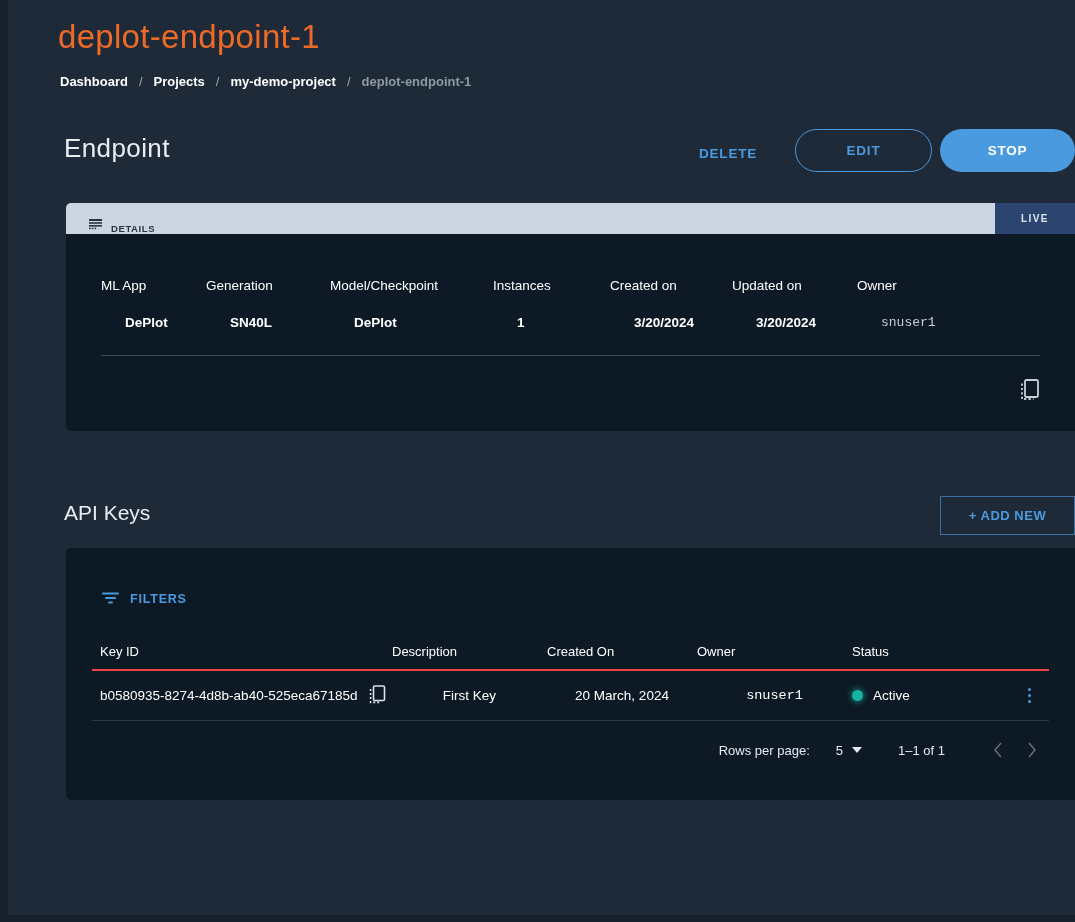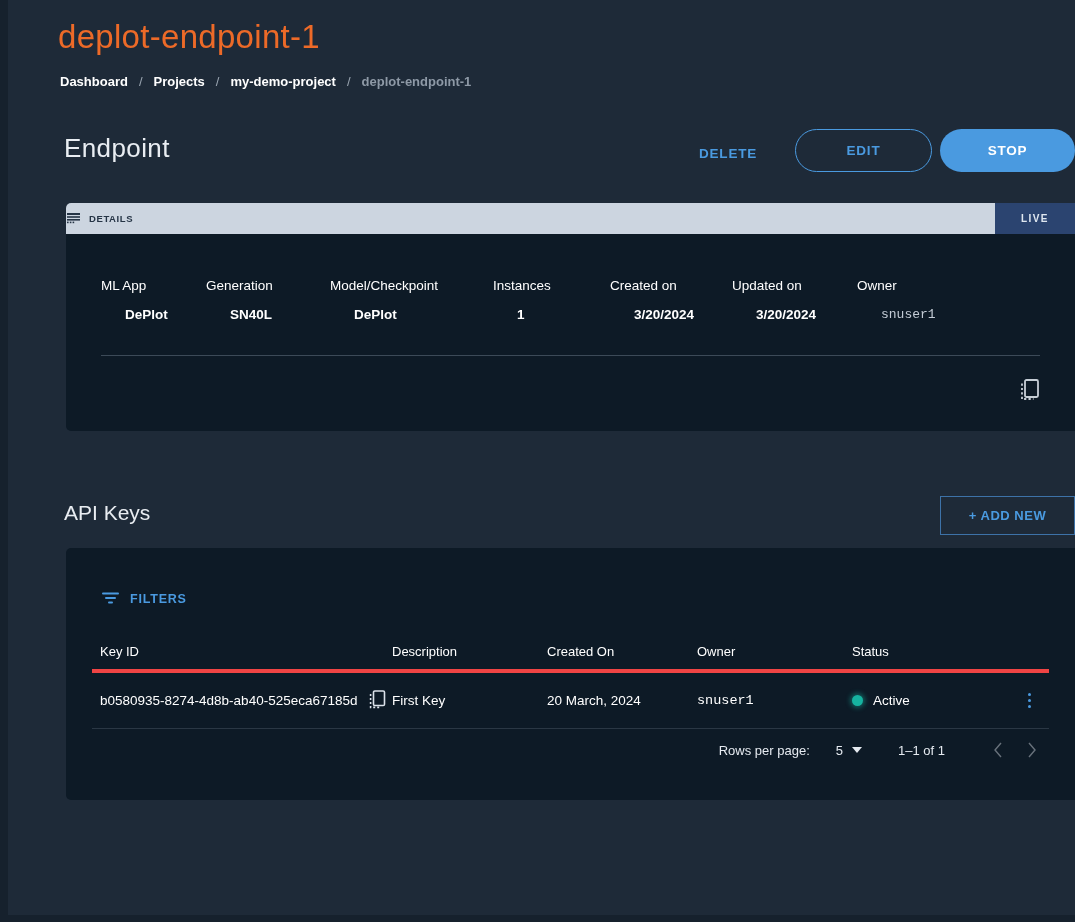--- a/index.html
+++ b/index.html
@@ -119,22 +119,22 @@
     border-radius: 5px 0 0 5px;
     overflow: hidden;
   }
 
   .tabbar { display: flex; height: 31px; width: 100%; }
 
   .tab-details {
     flex: 1;
     background: #ccd5e0;
     display: flex;
-    align-items: center;
-    padding-left: 1px;
+    align-items: flex-end;
+    padding-left: 23px;
     gap: 9px;
     cursor: pointer;
   }
   .tab-details .label {
     font-size: 9.5px;
     font-weight: bold;
     color: #253445;
     letter-spacing: 0.6px;
   }
   .tab-live {
@@ -151,21 +151,21 @@
     color: #dfe7f0;
     letter-spacing: 1.4px;
   }
 
   .details-grid {
     position: absolute;
     left: 35px;
     top: 75px;
     display: flex;
   }
-  .dfield { display: flex; flex-direction: column; gap: 14px; }
+  .dfield { display: flex; flex-direction: column; gap: 22px; }
   .dfield .dlabel { font-size: 13.5px; color: #ffffff; font-weight: 400; }
   .dfield .dvalue { font-size: 13.5px; color: #ffffff; font-weight: bold; margin-left: 24px; }
   .dfield .dvalue.mono {
     font-family: "Liberation Mono", monospace;
     font-weight: normal;
     color: #c4ccd6;
     font-size: 13px;
   }
 
   .divider {
@@ -265,23 +265,24 @@
   .krow { display: flex; align-items: center; position: relative; }
 
   .khead { height: 36px; }
   .khead .kcell {
     font-size: 13px;
     color: #ffffff;
     font-weight: 400;
   }
 
   .kbody {
-    height: 60px;
-    border-top: 4px solid #ef4444;
+    height: 52px;
+    border-top: 2px solid #ef4444;
     border-bottom: 1px solid #2a3744;
+    text-align: center;
   }
   .kbody .kcell { font-size: 13.5px; color: #ffffff; }
 
   .kcell.c-key { width: 300px; display: flex; align-items: center; gap: 12px; padding-left: 8px; }
   .kcell.c-desc { width: 155px; }
   .kcell.c-created { width: 150px; }
   .kcell.c-owner { width: 155px; }
   .kcell.c-status { width: 160px; display: flex; align-items: center; gap: 10px; }
   .kcell.c-menu { width: 35px; display: flex; justify-content: center; }
 

